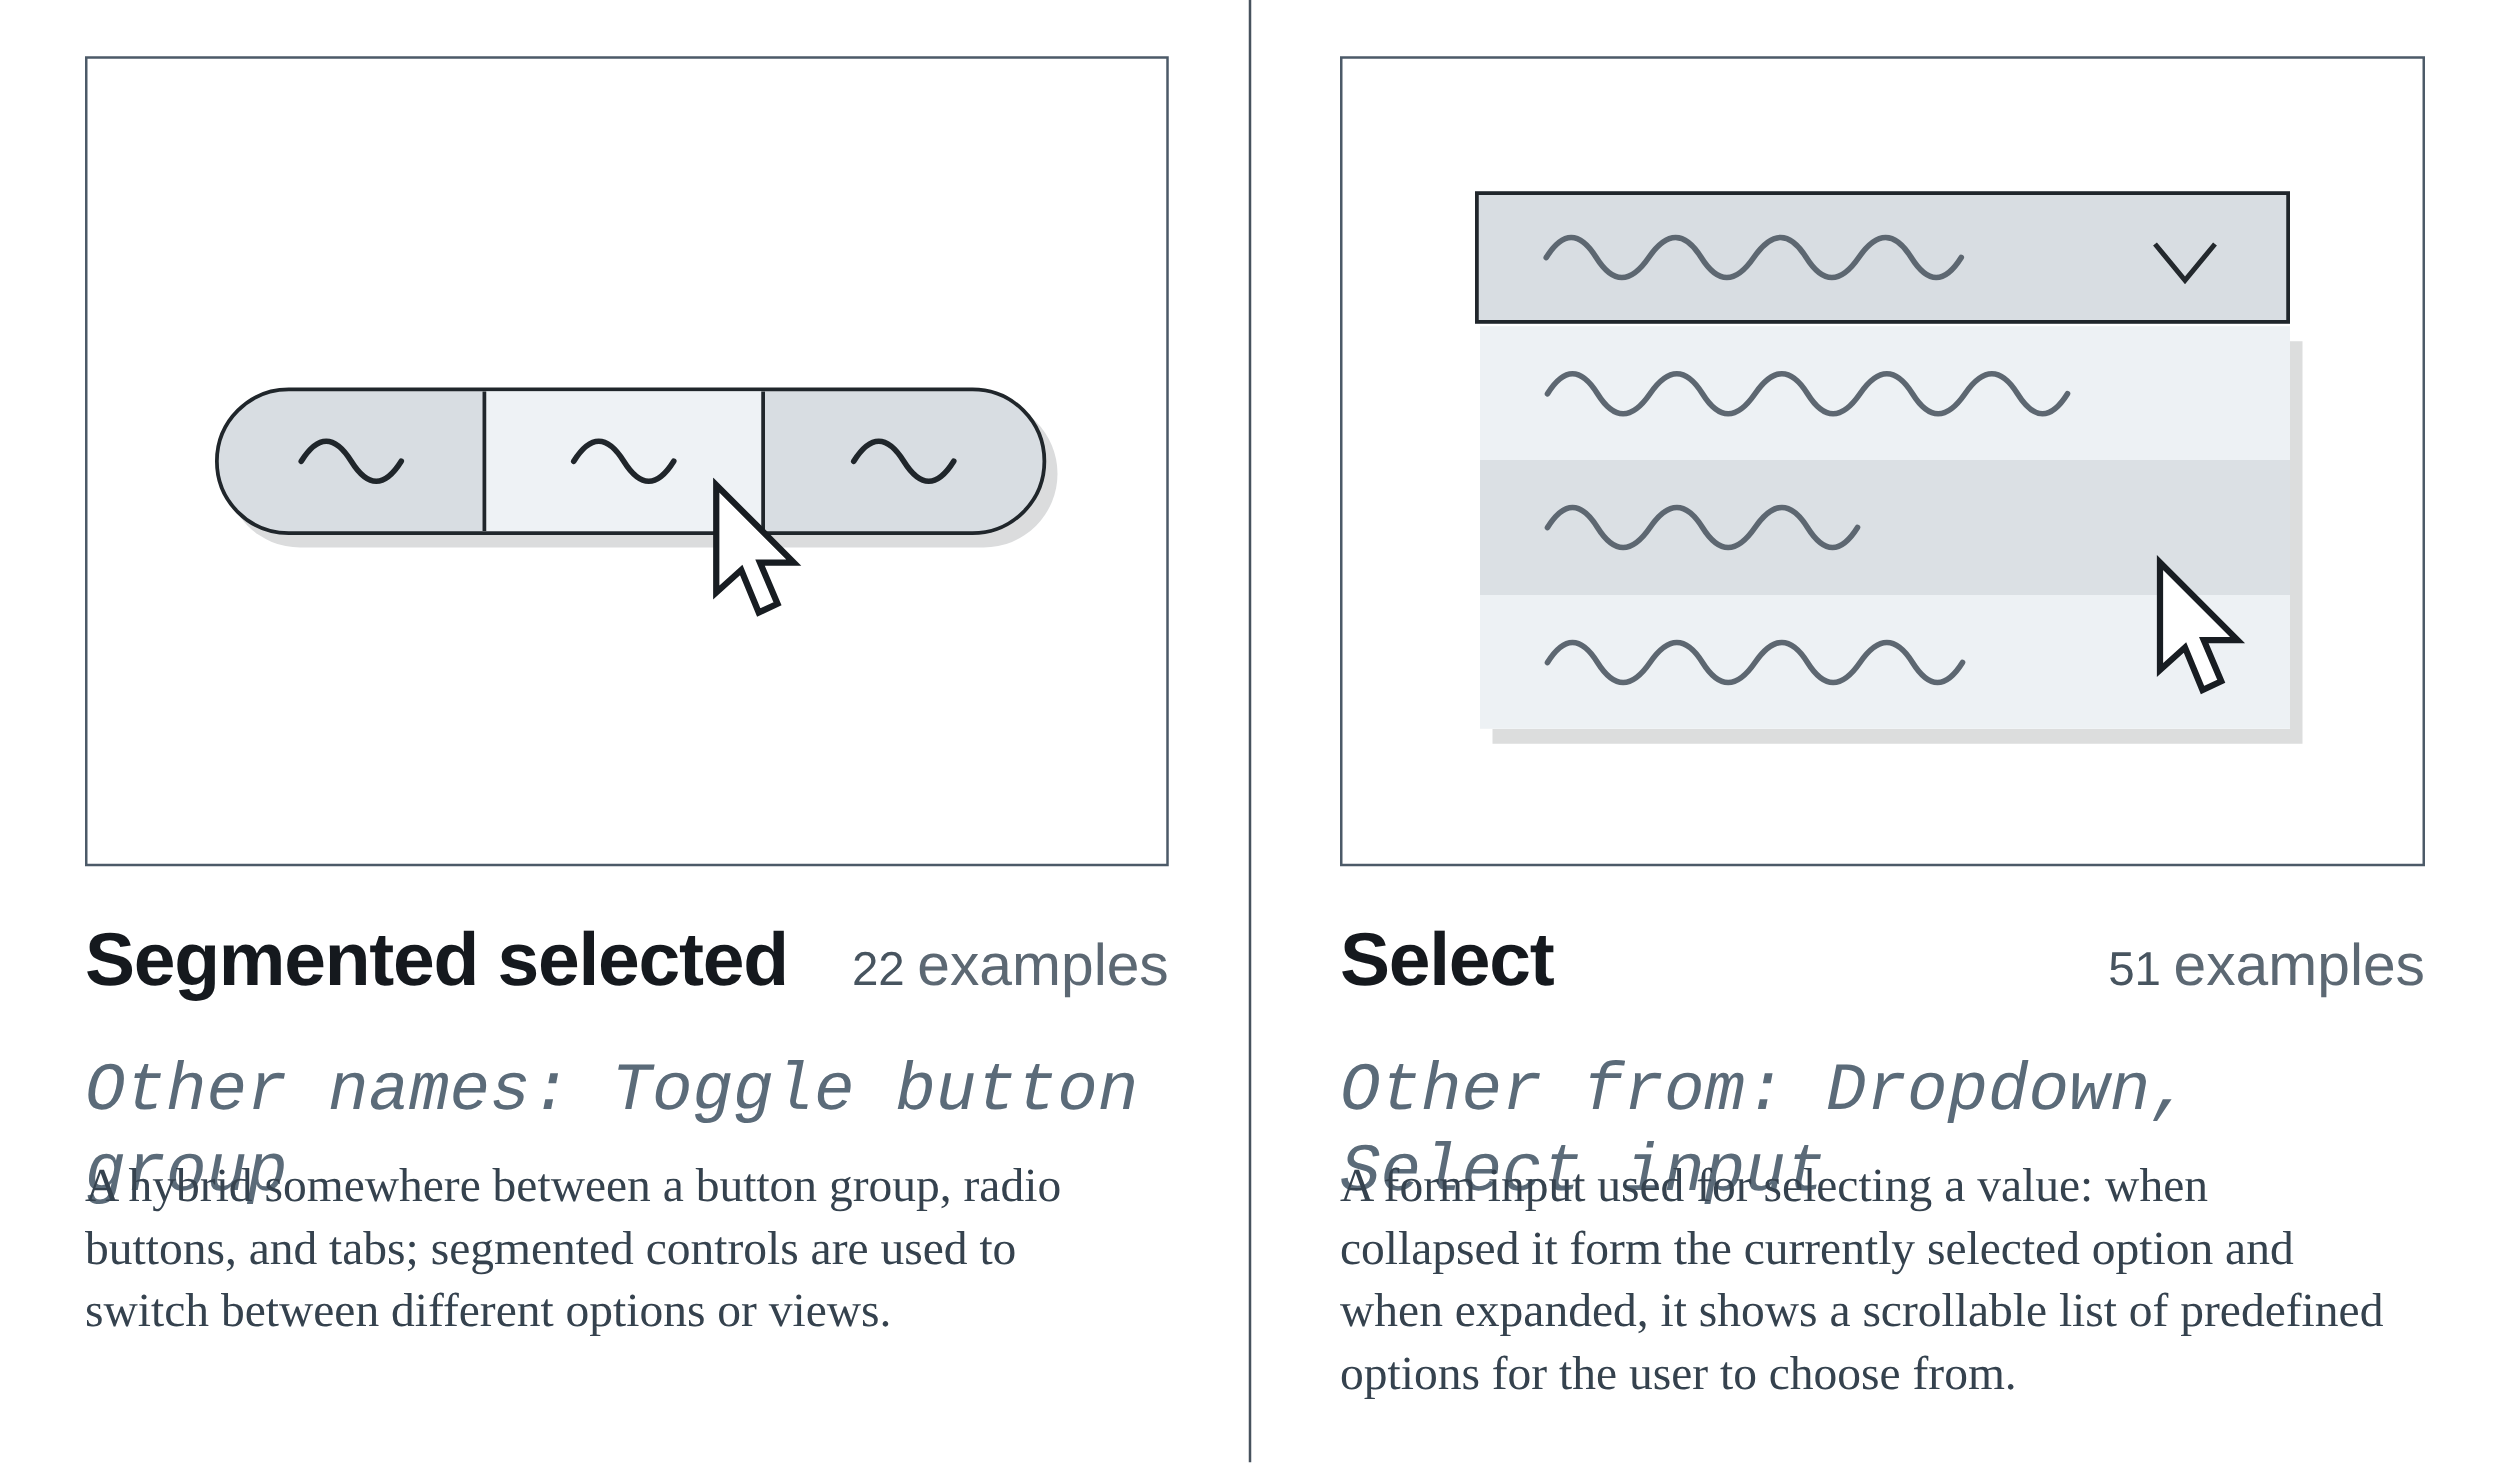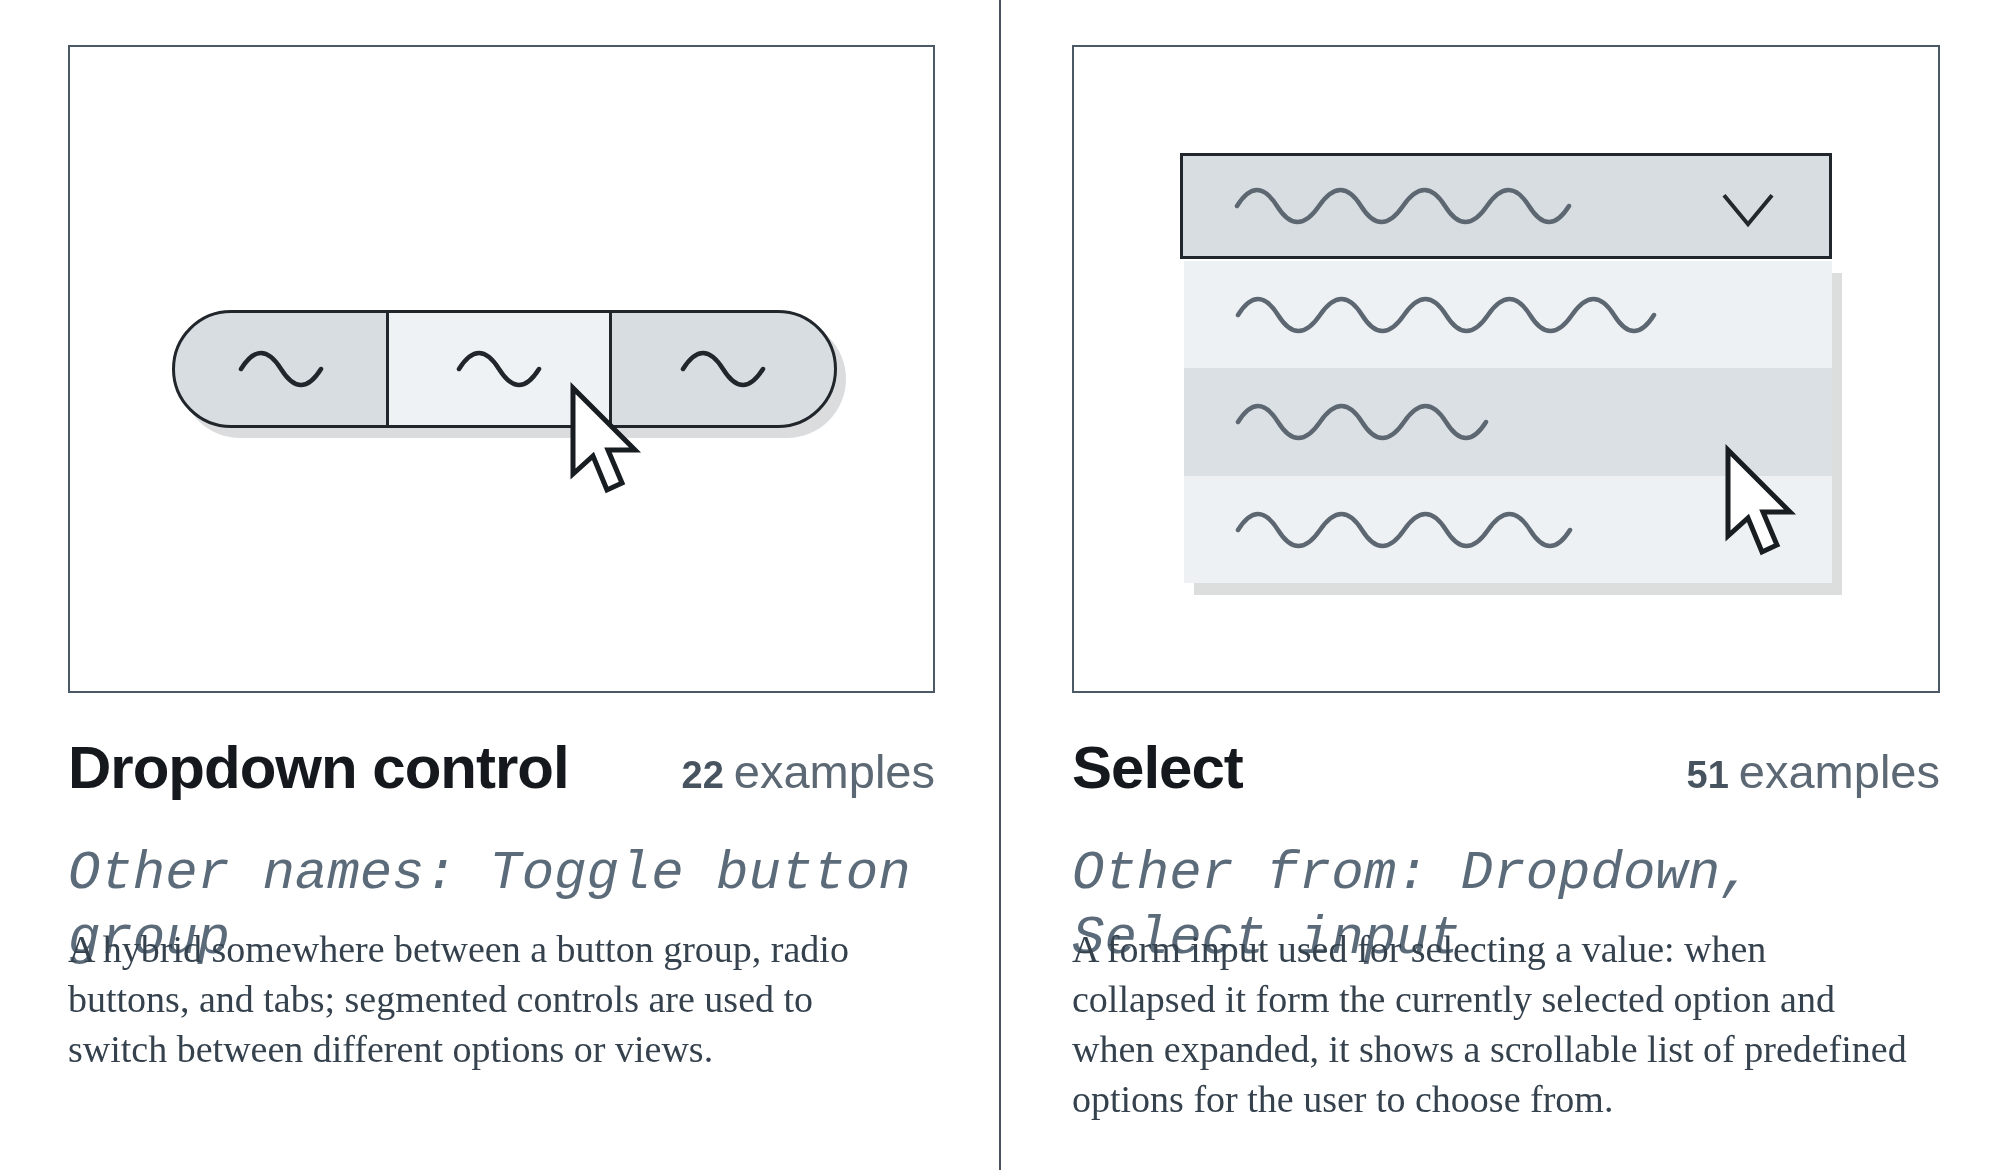--- a/index.html
+++ b/index.html
@@ -92,21 +92,21 @@
     display: flex; justify-content: space-between; align-items: baseline;
   }
   .title {
     margin: 0;
     font-size: 60px; font-weight: 600;
     letter-spacing: -1px;
     color: #15191e;
     line-height: 1;
   }
   .examples { margin: 0; white-space: nowrap; }
-  .count { font-size: 38px; font-weight: 700; color: #47545f; margin-right: 10px; }
+  .count { font-size: 38px; font-weight: 400; color: #47545f; margin-right: 10px; }
   .examples-label { font-size: 47px; font-weight: 400; color: #5c6873; }
 
   .other-names {
     position: absolute; left: 0; top: 842px;
     margin: 0;
     font-family: Liberation Mono, monospace;
     font-style: italic;
     font-size: 54px;
     color: #5b6b79;
     line-height: 1.2;
@@ -145,21 +145,21 @@
             <path d="M2,22 Q22,-10 42,22 T82,22"></path>
           </svg>
       </div>
     </div>
     <svg class="cursor cursor-left" width="76" height="122" viewBox="0 0 76 122">
       <path d="M6,6 L6,92 L26,74 L40,108 L55,101 L41,68 L68,68 Z"></path>
     </svg>
   </div>
 
   <div class="title-row">
-    <h2 class="title">Dropdown control</h2>
+    <h2 class="title">Segmented selected</h2>
     <p class="examples">
       <span class="count">22</span><span class="examples-label">examples</span>
     </p>
   </div>
 
   <p class="other-names">Other names: Toggle button group</p>
   <p class="description">A hybrid somewhere between a button group, radio buttons, and tabs; segmented controls are used to switch between different options or views.</p>
 </section>
 
 <section class="card card-right">

